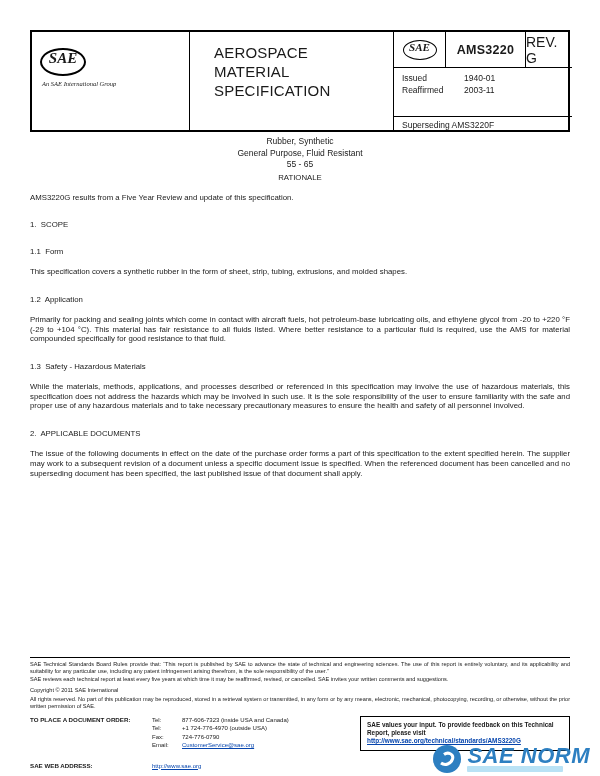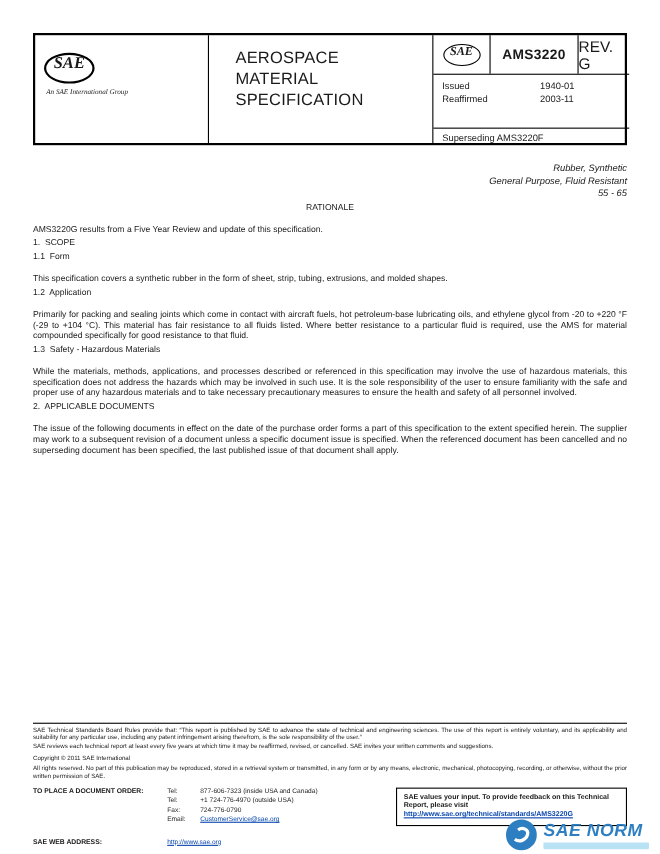--- a/index.html
+++ b/index.html
@@ -20,27 +20,27 @@
   .cell-title { border-right:1.5px solid #000; padding:11px 8px 0 24px; }
   .doc-title { font-weight:normal; font-size:15px; line-height:19px; width:142px; letter-spacing:0.2px; }
 
   .cell-right { display:flex; flex-direction:column; }
   .right-top { display:flex; border-bottom:1px solid #000; height:36px; }
   .rt-sae { width:52px; border-right:1px solid #000; display:flex; align-items:center; justify-content:center; }
   .sae-oval.small { width:34px; height:20px; border-width:1.5px; font-size:11px; }
   .rt-num { flex:1; border-right:1px solid #000; display:flex; align-items:center; justify-content:center; font-weight:bold; font-size:12.5px; letter-spacing:0.3px; }
   .rt-rev { width:46px; display:flex; align-items:center; justify-content:center; font-weight:normal; font-size:14px; }
   .right-dates { flex:1; padding:5px 8px 0; border-bottom:1px solid #000; }
-  .date-row { display:flex; font-size:8.5px; line-height:11.5px;gap:27px; }
+  .date-row { display:flex; font-size:8.5px; line-height:11.5px; }
   .date-label { width:62px; }
   .right-super { padding:3px 8px 0; font-size:8.5px; }
 
   
-  .title-block { text-align:right; font-size:8.5px; line-height:11.5px; margin-top:15px;font-style:italic; }
-  .heading { font-size:7.8px; margin-top:3px; white-space:pre-wrap; }
+  .title-block { text-align:center; font-size:8.5px; line-height:11.5px; margin-top:4px; }
+  .heading { font-size:7.8px; margin-top:18px; white-space:pre-wrap; }
   .heading.big-gap { margin-top:2px; }
   .center { text-align:center; }
   .para { font-size:7.8px; line-height:9.7px; text-align:justify; margin-top:11px; }
 
   
   .footer { position:absolute; left:30px; width:540px; bottom:6px; }
   .footer-rule { border-top:1px solid #000; margin-bottom:3px; }
   .fine { font-size:5.6px; line-height:7px; margin-top:1.5px; color:#222; }
   .fine.justify { text-align:justify; }
   .fine.space-above { margin-top:4px; }
@@ -52,21 +52,21 @@
   .ol { width:30px; flex:none; }
   .web-grid { display:grid; grid-template-columns:118px 1fr; column-gap:4px; margin-top:12px; }
   .web-label { font-weight:bold; font-size:6.2px; }
   .link { color:#0645ad; text-decoration:underline; cursor:pointer; }
   .feedback-box { width:210px; border:1.5px solid #000; padding:4px 6px; font-size:6.4px; line-height:8.4px; font-weight:bold; }
   .feedback-box .link { font-weight:bold; }
 
   
   .watermark { position:absolute; right:10px; bottom:2px; display:flex; align-items:center; gap:5px; }
   .wm-textwrap { display:flex; flex-direction:column; }
-  .wm-text { color:#2d7fc1; font-weight:bold; font-style:italic; font-size:16px; letter-spacing:0.5px; line-height:19px; }
+  .wm-text { color:#2d7fc1; font-weight:bold; font-style:italic; font-size:22px; letter-spacing:0.5px; line-height:19px; }
   .wm-sub { height:6px; background:#b9e2f5; margin-top:1px; width:96px; border-radius:1px; }
 </style>
 </head>
 <body>
 
 <div class="page">
   <div class="content">
 
     <div class="header-grid">
       <div class="cell-logo">

